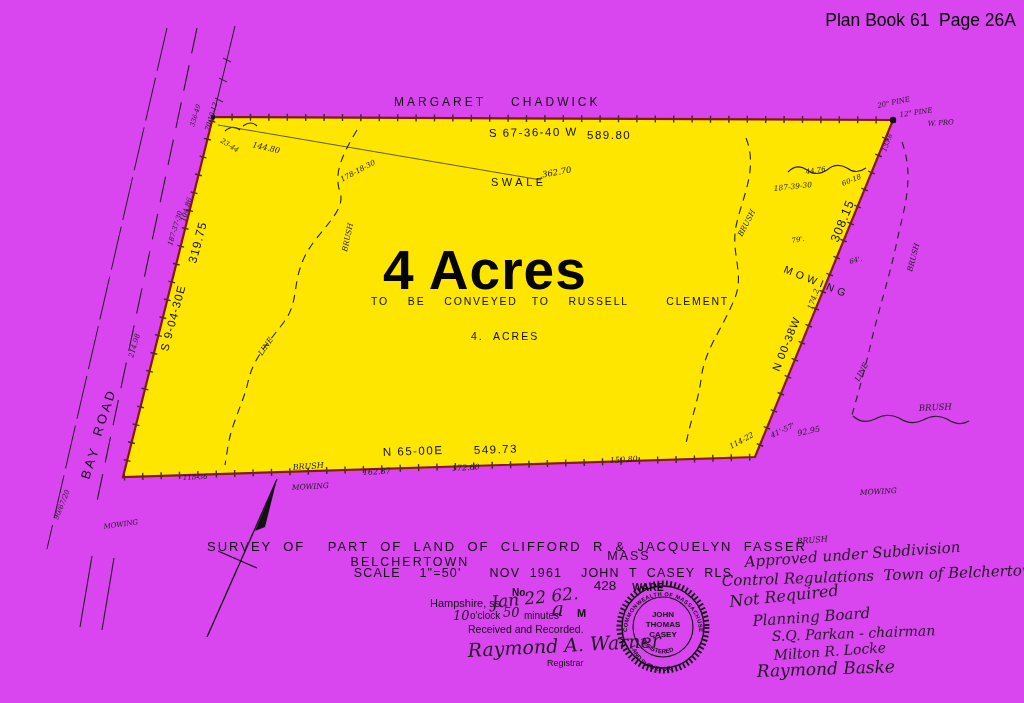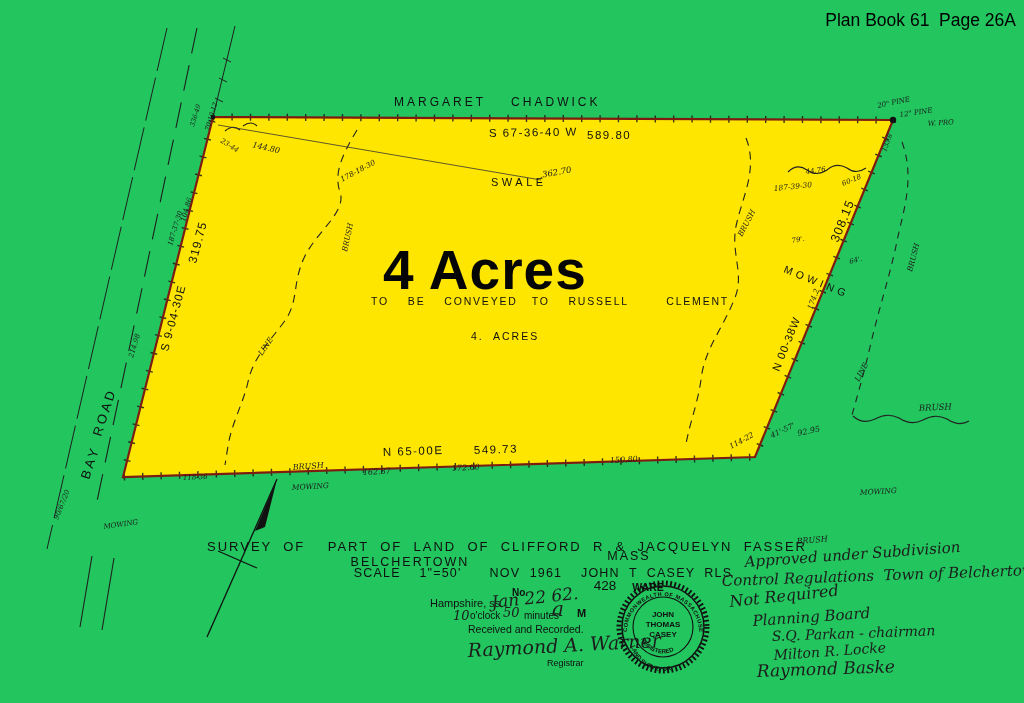--- a/index.html
+++ b/index.html
@@ -1,16 +1,16 @@
 <!DOCTYPE html>
 <html><head>
 <meta charset="utf-8">
 <style>
   html,body{margin:0;padding:0;background:#ffffff;}
-  #page{position:relative;width:1024px;height:703px;background:#22c55e;overflow:hidden;text-align:right;}
+  #page{position:relative;width:1024px;height:703px;background:#d946ef;overflow:hidden;text-align:right;}
   svg{position:absolute;left:0;top:0;}
   .p  {font-family:"Liberation Sans",sans-serif;fill:#101010;}
   .pb {font-family:"Liberation Sans",sans-serif;fill:#000;}
   .hw {font-family:"DejaVu Serif",serif;font-style:italic;fill:#1c1c1c;}
   .big{font-family:"Liberation Sans",sans-serif;font-weight:bold;fill:#050505;}
   .seal{font-family:"Liberation Sans",sans-serif;font-weight:bold;fill:#111;}
   text{white-space:pre;}
 </style>
 </head>
 <body>

